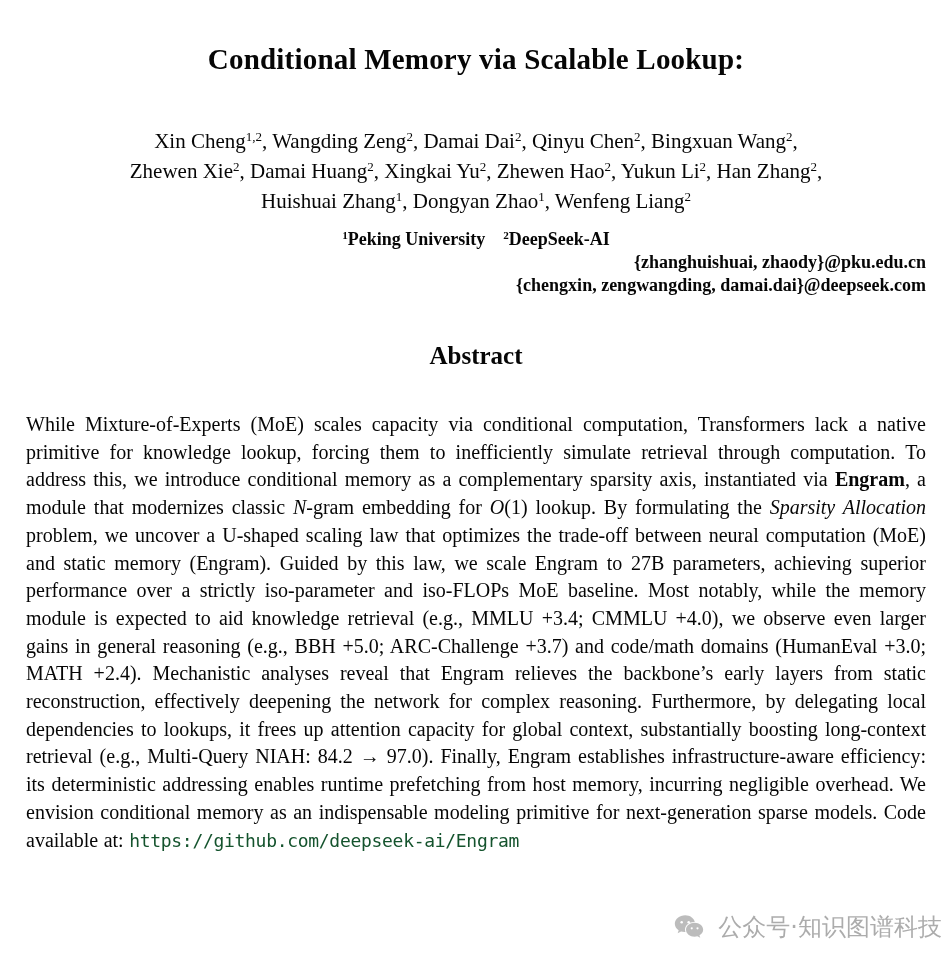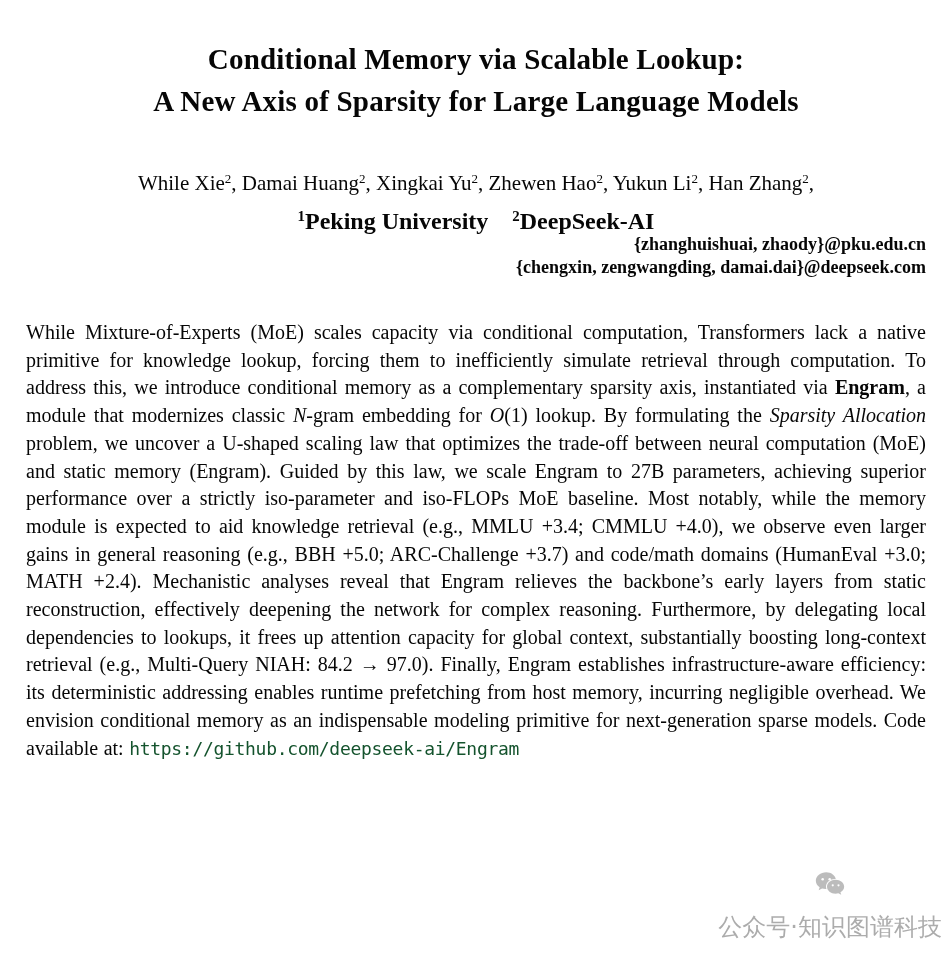--- a/index.html
+++ b/index.html
@@ -47,21 +47,21 @@
     letter-spacing: -0.3px;
   }
   .link {
     color: #14532d;
     text-decoration: none;
   }
   .affiliations {
     margin-top: 11px;
     text-align: center;
     font-weight: bold;
-    font-size: 24px;
+    font-size: 18px;
     line-height: 24px;
   }
   .email-line {
     text-align: right;
     font-weight: bold;
     font-size: 18px;
     line-height: 23px;
   }
   .abstract-heading {
     margin: 44px 0 0 0;
@@ -83,43 +83,44 @@
     right: 10px;
     bottom: 18px;
     display: flex;
     align-items: center;
     gap: 14px;
     color: rgba(158, 158, 158, 0.85);
     font-size: 24px;
     font-family: "DejaVu Sans", "Liberation Sans", sans-serif;
     pointer-events: none;
     white-space: nowrap;
-    flex-direction: column;
   }
   .watermark svg { display: block; opacity: 0.8; }
 </style>
 </head>
 <body>
 
 <div class="page">
 
   <h1 class="title">
     <div>Conditional Memory via Scalable Lookup:</div>
-    <div>A New Axis of Sparsity for Large Language Models</div>
   </h1>
 
   <div class="authors">
-    <div><span>While Xie</span><span class="sup">2</span><span>, Damai Huang</span><span class="sup">2</span><span>, Xingkai Yu</span><span class="sup">2</span><span>, Zhewen Hao</span><span class="sup">2</span><span>, Yukun Li</span><span class="sup">2</span><span>, Han Zhang</span><span class="sup">2</span><span>,</span></div>
+    <div><span>Xin Cheng</span><span class="sup">1,2</span><span>, Wangding Zeng</span><span class="sup">2</span><span>, Damai Dai</span><span class="sup">2</span><span>, Qinyu Chen</span><span class="sup">2</span><span>, Bingxuan Wang</span><span class="sup">2</span><span>,</span></div>
+    <div><span>Zhewen Xie</span><span class="sup">2</span><span>, Damai Huang</span><span class="sup">2</span><span>, Xingkai Yu</span><span class="sup">2</span><span>, Zhewen Hao</span><span class="sup">2</span><span>, Yukun Li</span><span class="sup">2</span><span>, Han Zhang</span><span class="sup">2</span><span>,</span></div>
+    <div><span>Huishuai Zhang</span><span class="sup">1</span><span>, Dongyan Zhao</span><span class="sup">1</span><span>, Wenfeng Liang</span><span class="sup">2</span></div>
   </div>
 
   <div class="affiliations"><span class="sup b">1</span><span class="b">Peking University</span><span>&nbsp;&nbsp;&nbsp;&nbsp;</span><span class="sup b">2</span><span class="b">DeepSeek-AI</span></div>
 
   <div class="email-line">{zhanghuishuai, zhaody}@pku.edu.cn</div>
   <div class="email-line">{chengxin, zengwangding, damai.dai}@deepseek.com</div>
 
+  <h2 class="abstract-heading">Abstract</h2>
 
   <p class="abstract-body"><span>While Mixture-of-Experts (MoE) scales capacity via conditional computation, Transformers lack a native primitive for knowledge lookup, forcing them to inefficiently simulate retrieval through computation. To address this, we introduce conditional memory as a complementary sparsity axis, instantiated via </span><span class="b">Engram</span><span>, a module that modernizes classic </span><span class="i">N</span><span>-gram embedding for </span><span class="i">O</span><span>(1) lookup. By formulating the </span><span class="i">Sparsity Allocation</span><span> problem, we uncover a U-shaped scaling law that optimizes the trade-off between neural computation (MoE) and static memory (Engram). Guided by this law, we scale Engram to 27B parameters, achieving superior performance over a strictly iso-parameter and iso-FLOPs MoE baseline. Most notably, while the memory module is expected to aid knowledge retrieval (e.g., MMLU +3.4; CMMLU +4.0), we observe even larger gains in general reasoning (e.g., BBH +5.0; ARC-Challenge +3.7) and code/math domains (HumanEval +3.0; MATH +2.4). Mechanistic analyses reveal that Engram relieves the backbone’s early layers from static reconstruction, effectively deepening the network for complex reasoning. Furthermore, by delegating local dependencies to lookups, it frees up attention capacity for global context, substantially boosting long-context retrieval (e.g., Multi-Query NIAH: 84.2 → 97.0). Finally, Engram establishes infrastructure-aware efficiency: its deterministic addressing enables runtime prefetching from host memory, incurring negligible overhead. We envision conditional memory as an indispensable modeling primitive for next-generation sparse models. Code available at: </span><a class="mono link" href="#">https://github.com/deepseek-ai/Engram</a></p>
 
   <div class="watermark">
     <span>
       <svg width="30" height="26" viewBox="0 0 36 30" xmlns="http://www.w3.org/2000/svg">
         <path fill="rgba(158,158,158,0.85)" d="M13.5 1C6.6 1 1 5.5 1 11.1c0 3.2 1.8 6 4.6 7.8l-1.2 3.6 4.1-2.1c1.3.4 2.6.6 4 .6.4 0 .8 0 1.2-.1-.3-.9-.5-1.8-.5-2.8 0-5.1 4.9-9.2 11-9.2h.7C24 4.5 19.2 1 13.5 1z"></path>
         <circle fill="#ffffff" cx="9.2" cy="9.3" r="1.5"></circle>
         <circle fill="#ffffff" cx="17.6" cy="9.3" r="1.5"></circle>
         <path fill="rgba(158,158,158,0.85)" d="M35 18.3c0-4.6-4.6-8.3-10.3-8.3s-10.3 3.7-10.3 8.3 4.6 8.3 10.3 8.3c1.2 0 2.3-.2 3.3-.5l3.5 1.9-1-3.1C33 23.4 35 21 35 18.3z"></path>

